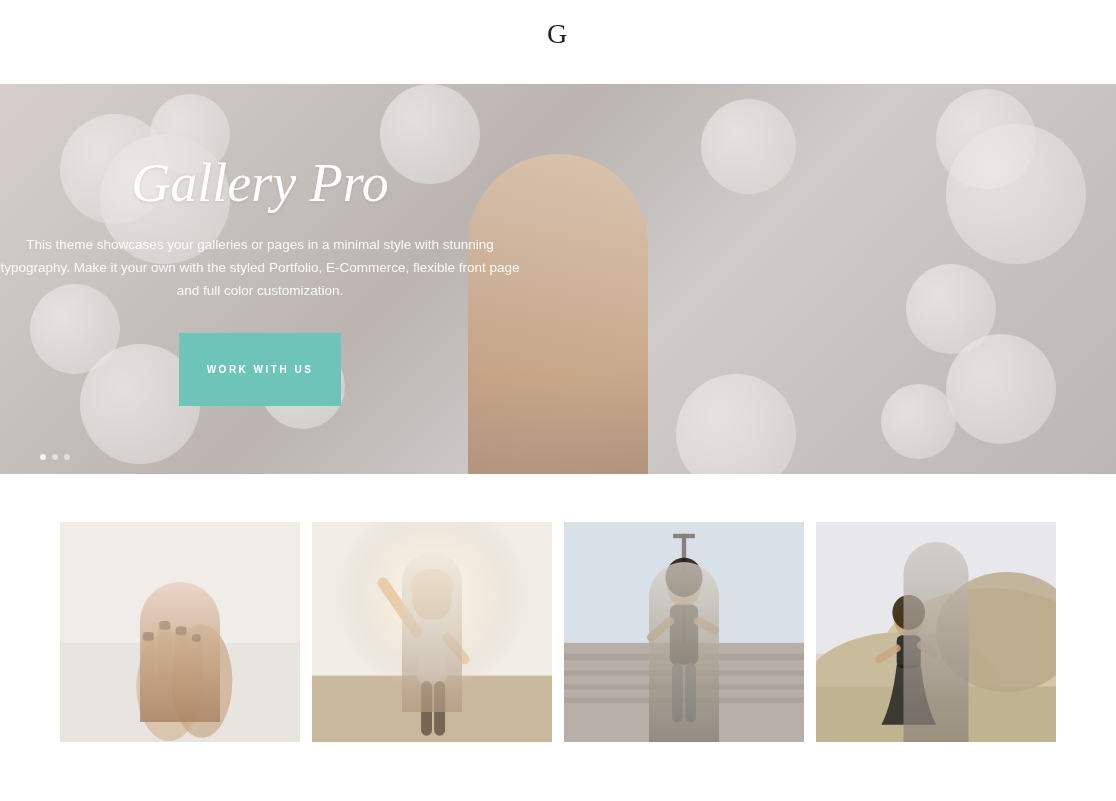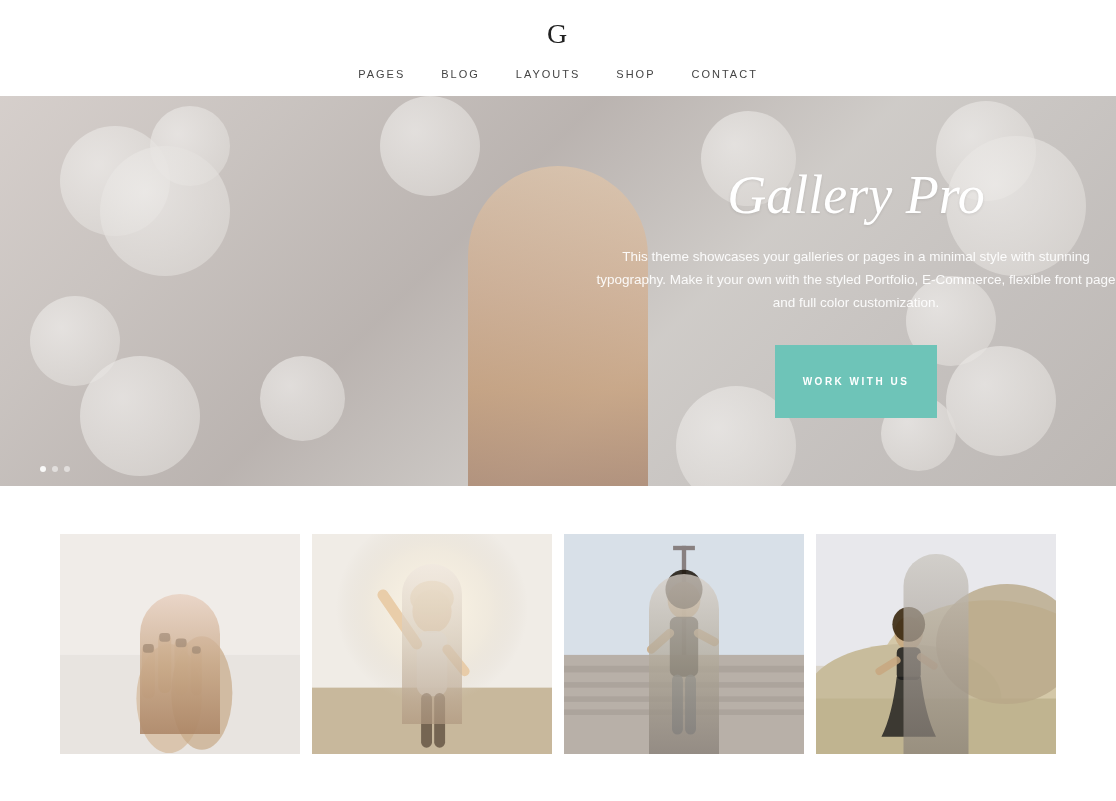--- a/index.html
+++ b/index.html
@@ -51,21 +51,21 @@
 
     
     .hero {
       position: relative;
       width: 100%;
       height: 390px;
       overflow: hidden;
       background: #c8c8c8;
       display: flex;
       align-items: center;
-      justify-content: flex-end;
+      justify-content: flex-start;
     }
 
     .hero-bg {
       position: absolute;
       inset: 0;
       background: linear-gradient(
         135deg,
         #d8d0cc 0%,
         #c9c2be 20%,
         #b8b0ac 40%,
@@ -284,27 +284,20 @@
 
     .dot.active {
       background: rgba(255,255,255,0.9);
     }
   </style>
 </head>
 <body>
 
 <header class="header">
   <div class="logo">G</div>
-  <nav class="nav">
-    <a class="nav-item">PAGES</a>
-    <a class="nav-item">BLOG</a>
-    <a class="nav-item">LAYOUTS</a>
-    <a class="nav-item">SHOP</a>
-    <a class="nav-item">CONTACT</a>
-  </nav>
 </header>
 
 <section class="hero">
   <div class="hero-bg"></div>
 
   <div class="hero-circles">
     <div class="circle" style="width:110px;height:110px;top:30px;left:60px;"></div>
     <div class="circle" style="width:80px;height:80px;top:10px;left:150px;"></div>
     <div class="circle" style="width:130px;height:130px;top:50px;left:100px;"></div>
     <div class="circle" style="width:90px;height:90px;top:200px;left:30px;"></div>

